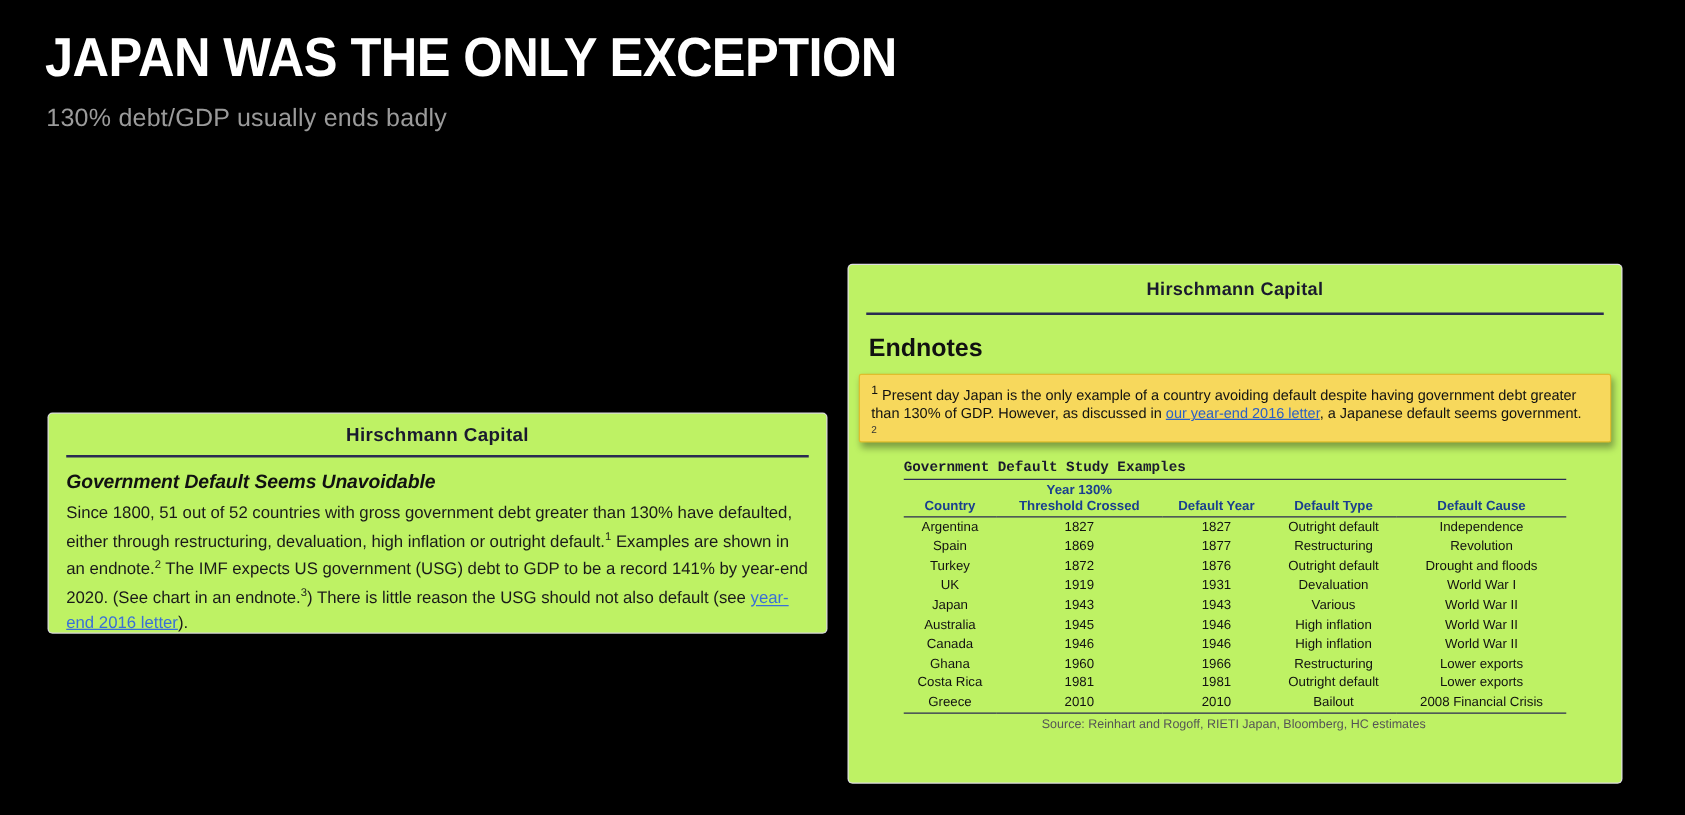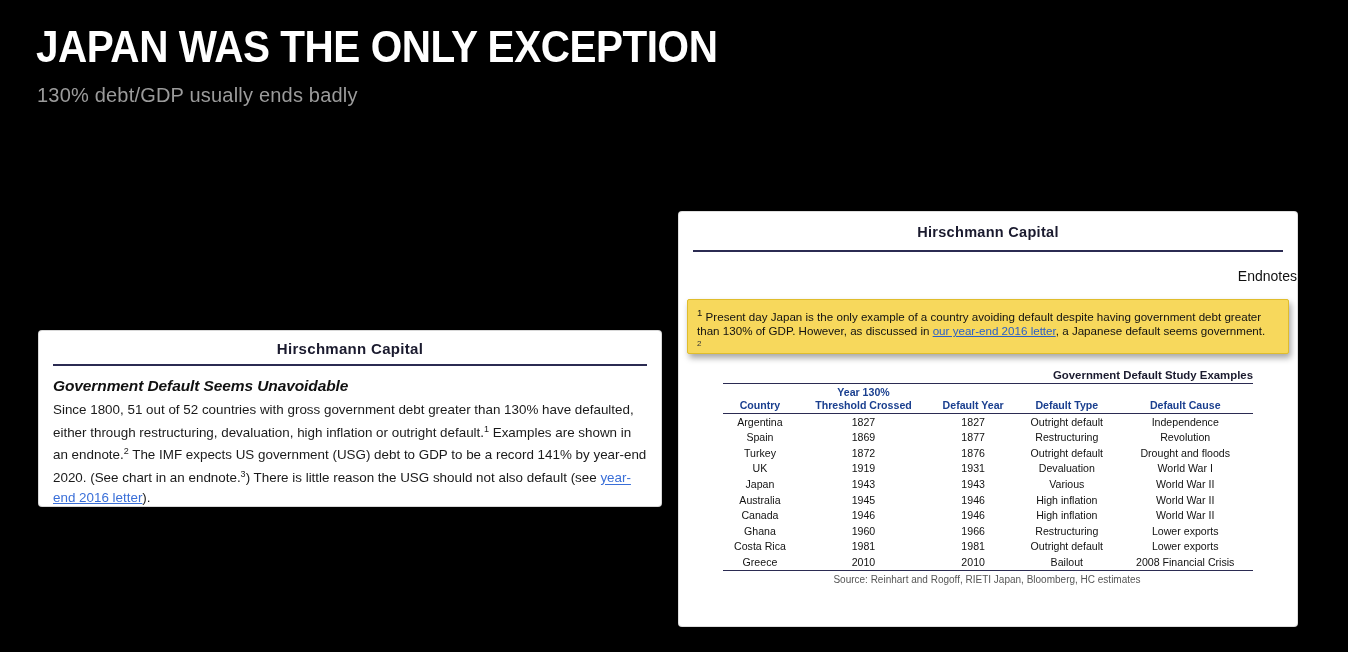--- a/index.html
+++ b/index.html
@@ -34,21 +34,21 @@
     left: 37px; top: 84px;
     color: #9b9b9b;
     font-size: 20px;
     font-weight: 300;
     letter-spacing: 0.2px;
   }
 
   
   .card {
     position: absolute;
-    background: #ffffff;
+    background: #bef264;
     border-radius: 3px;
     box-shadow: 0 1px 4px rgba(255,255,255,0.12);
     color: #111;
   }
 
   .card-header {
     text-align: center;
     font-size: 15px;
     font-weight: bold;
     color: #1a1a2e;
@@ -93,25 +93,24 @@
 
   
   #right-card {
     left: 679px; top: 212px;
     width: 618px; height: 414px;
     box-shadow: 0 0 0 1px #dedede;
   }
   #right-card .card-header { font-size: 14.5px; padding-top: 12px; padding-bottom: 10px; }
   #right-card .card-rule { margin: 0 14px; }
   .endnotes-title {
-    font-size: 14px;
-    font-weight: normal;
+    font-size: 20px;
+    font-weight: bold;
     color: #111;
     padding: 16px 0 0 16px;
-    text-align: right;
   }
 
   
   .highlight {
     position: absolute;
     left: 8px; top: 87px;
     width: 602px;
     background: #f7d85c;
     border: 1px solid #e0bd2c;
     border-radius: 2px;
@@ -127,26 +126,27 @@
   .highlight .fn2 { font-size: 8px; color: #333; display: block; line-height: 9px; }
   .highlight a.lnk { color: #2a5fc8; }
 
   
   .tbl-wrap {
     position: absolute;
     left: 44px; top: 157px;
     width: 530px;
   }
   .tbl-title {
-    text-align: right;
+    text-align: left;
     font-size: 11.4px;
     font-weight: bold;
     color: #1a1a2e;
     border-bottom: 1.5px solid #2b2b52;
     padding-bottom: 2px;
+    font-family: Liberation Mono, monospace;
   }
   table.gdt {
     width: 100%;
     border-collapse: collapse;
     font-size: 10.6px;
     color: #111;
   }
   table.gdt th {
     color: #1a3f8f;
     font-weight: bold;

